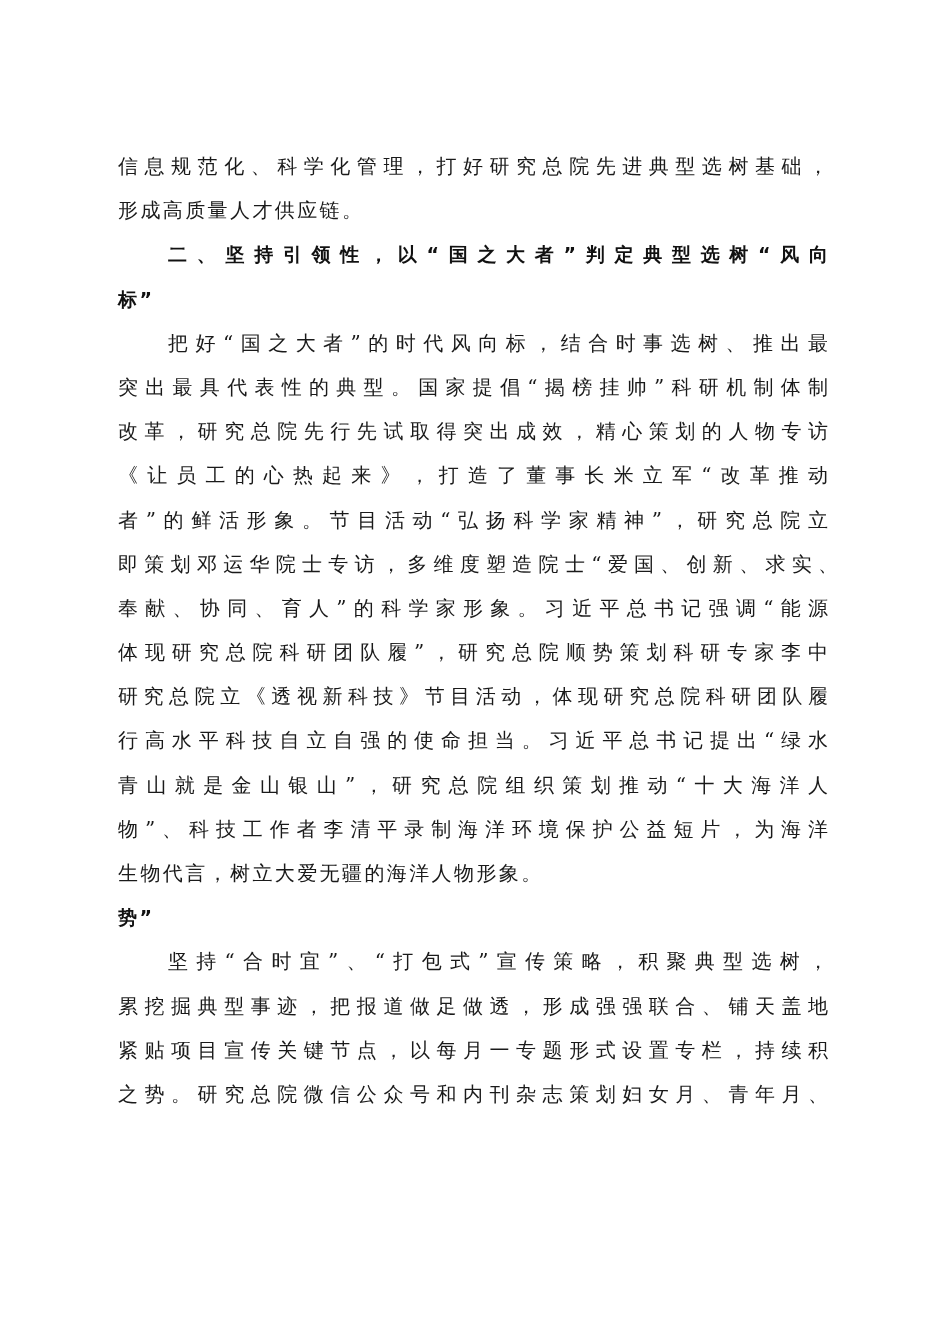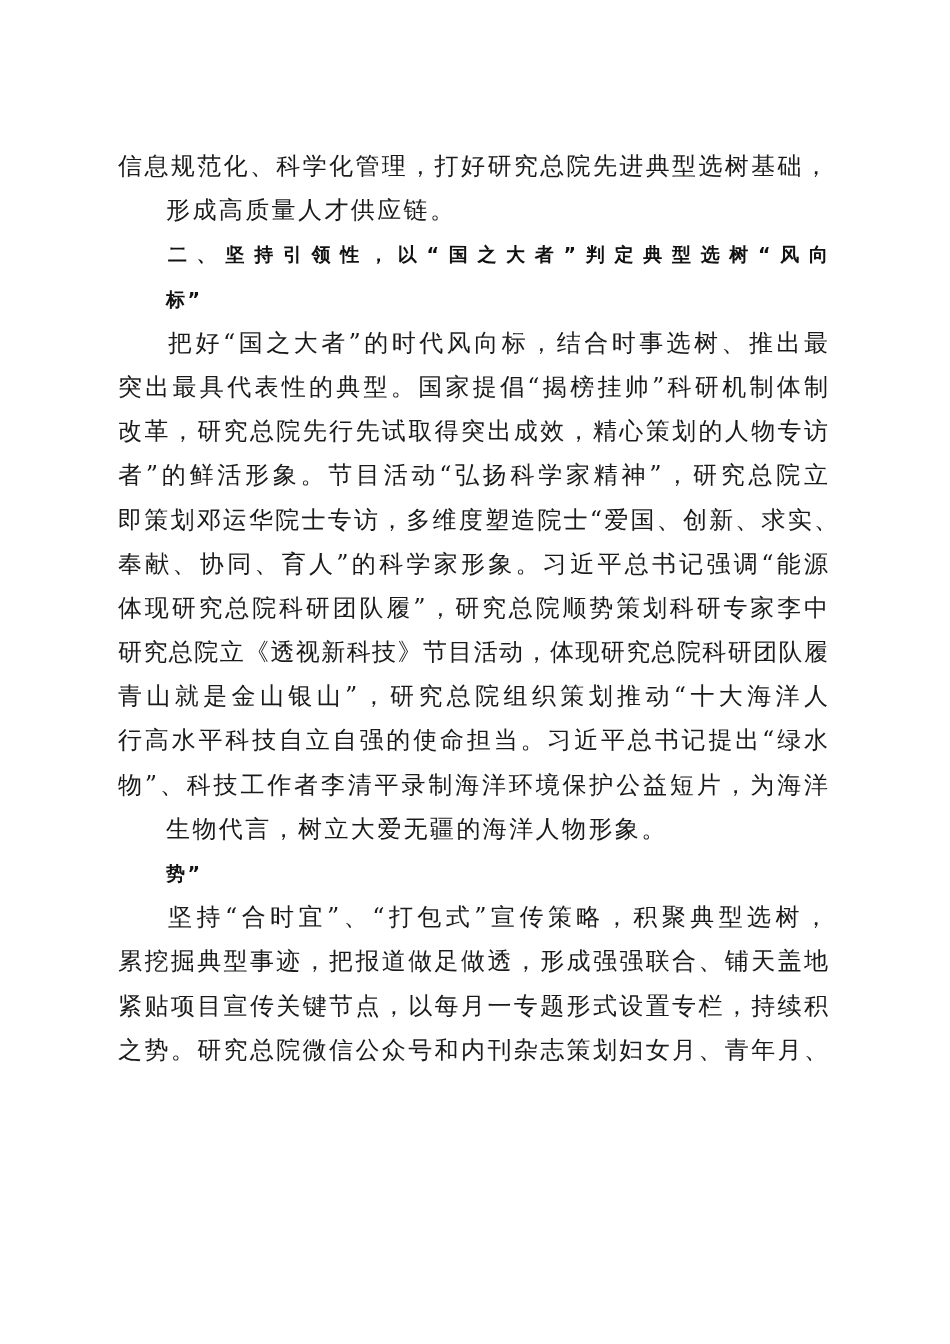--- a/index.html
+++ b/index.html
@@ -24,32 +24,31 @@
     .content {
       position: absolute;
       left: 118px;
       top: 144px;
       width: 710px;
     }
     .line {
       display: block;
       height: 44.2px;
       line-height: 44.2px;
-      font-size: 24px;
+      font-size: 20px;
       color: #1a1a1a;
       white-space: nowrap;
       text-align: justify;
       text-align-last: justify;
       font-family: "DejaVu Serif", "Liberation Serif", serif;
       font-weight: 300;
     }
     .line.short {
       text-align-last: left;
       letter-spacing: 2.4px;
-      margin-left: 48px;
     }
     .line.indent {
       padding-left: 50px;
     }
     .line.heading {
       font-family: "DejaVu Sans", "Liberation Sans", sans-serif;
       font-weight: bold;
       font-size: 19px;
       color: #111111;
     }
@@ -65,27 +64,28 @@
 
     <div class="line">信息规范化、科学化管理，打好研究总院先进典型选树基础，</div>
     <div class="line short">形成高质量人才供应链。</div>
 
     <div class="line heading indent">二、坚持引领性，以“国之大者”判定典型选树“风向</div>
     <div class="line heading short">标”</div>
 
     <div class="line indent">把好“国之大者”的时代风向标，结合时事选树、推出最</div>
     <div class="line">突出最具代表性的典型。国家提倡“揭榜挂帅”科研机制体制</div>
     <div class="line">改革，研究总院先行先试取得突出成效，精心策划的人物专访</div>
+    <div class="line">《让员工的心热起来》，打造了董事长米立军“改革推动</div>
     <div class="line">者”的鲜活形象。节目活动“弘扬科学家精神”，研究总院立</div>
     <div class="line overflow">即策划邓运华院士专访，多维度塑造院士“爱国、创新、求实、</div>
     <div class="line">奉献、协同、育人”的科学家形象。习近平总书记强调“能源</div>
     <div class="line">体现研究总院科研团队履”，研究总院顺势策划科研专家李中</div>
     <div class="line">研究总院立《透视新科技》节目活动，体现研究总院科研团队履</div>
+    <div class="line">行高水平科技自立自强的使命担当。习近平总书记提出“绿水</div>
     <div class="line">青山就是金山银山”，研究总院组织策划推动“十大海洋人</div>
-    <div class="line">行高水平科技自立自强的使命担当。习近平总书记提出“绿水</div>
     <div class="line">物”、科技工作者李清平录制海洋环境保护公益短片，为海洋</div>
     <div class="line short">生物代言，树立大爱无疆的海洋人物形象。</div>
 
     <div class="line heading short">势”</div>
 
     <div class="line indent">坚持“合时宜”、“打包式”宣传策略，积聚典型选树，</div>
     <div class="line">累挖掘典型事迹，把报道做足做透，形成强强联合、铺天盖地</div>
     <div class="line">紧贴项目宣传关键节点，以每月一专题形式设置专栏，持续积</div>
     <div class="line">之势。研究总院微信公众号和内刊杂志策划妇女月、青年月、</div>
 

